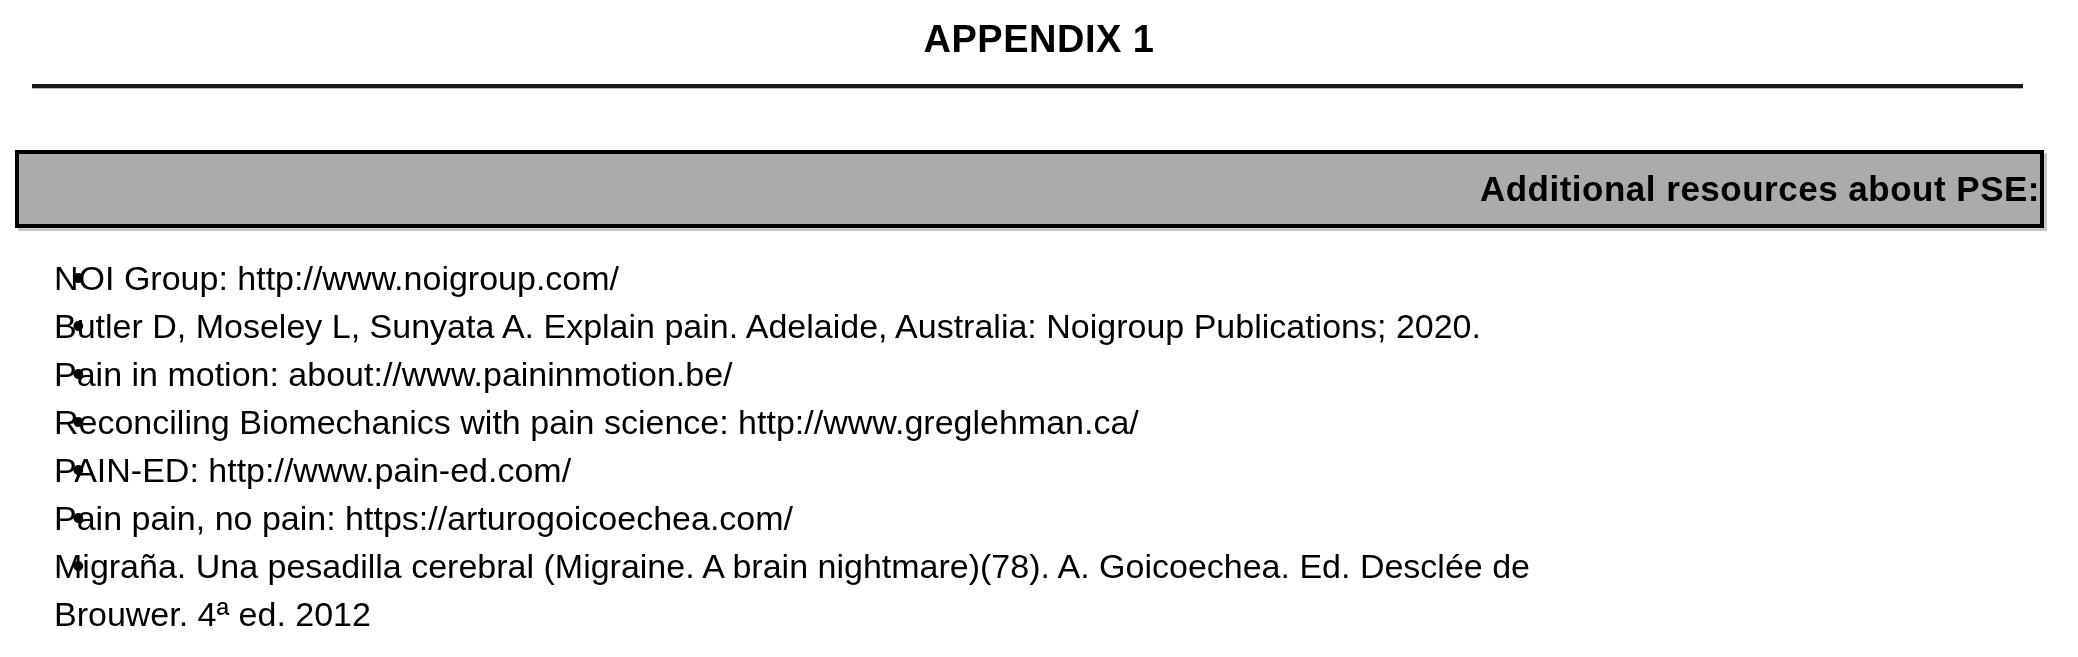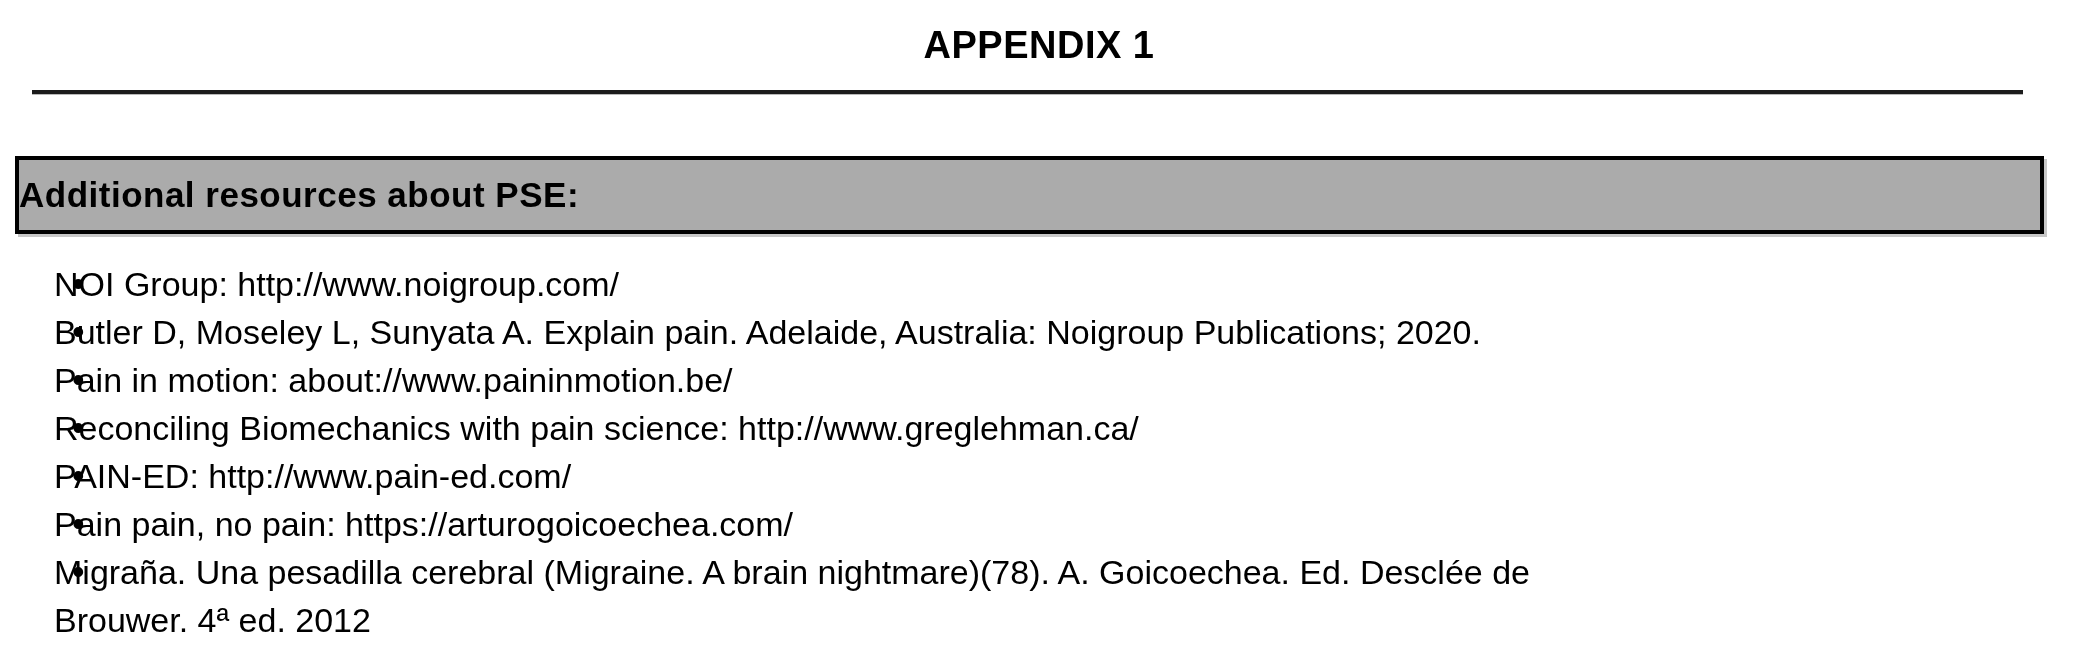--- a/index.html
+++ b/index.html
@@ -8,21 +8,21 @@
     background: #ffffff;
   }
   body {
     width: 2078px;
     height: 657px;
     font-family: "Liberation Sans", "DejaVu Sans", sans-serif;
     color: #000000;
     overflow: hidden;
   }
   .page-title {
-    margin: 12px;
+    margin: 6px;
     padding-top: 12px;
     text-align: center;
     font-size: 38px;
     line-height: 42px;
     font-weight: bold;
     letter-spacing: 0.5px;
   }
   .title-divider {
     margin: 24px 55px 0 32px;
     height: 0;
@@ -30,21 +30,21 @@
     box-shadow: 0 1px 0 #b9b9b9;
   }
   .resources-box {
     margin: 62px 34px 0 15px;
     height: 70px;
     background: #ababab;
     border: 4px solid #000000;
     box-shadow: 3px 3px 0 #c7c7c7;
     display: flex;
     align-items: center;
-    justify-content: flex-start;
+    justify-content: flex-end;
   }
   .resources-heading {
     font-size: 35px;
     font-weight: bold;
     letter-spacing: 0.5px;
   }
   ul.resources-list {
     margin: 26px 0 0 0;
     padding: 0 110px 0 0;
     list-style: none;

